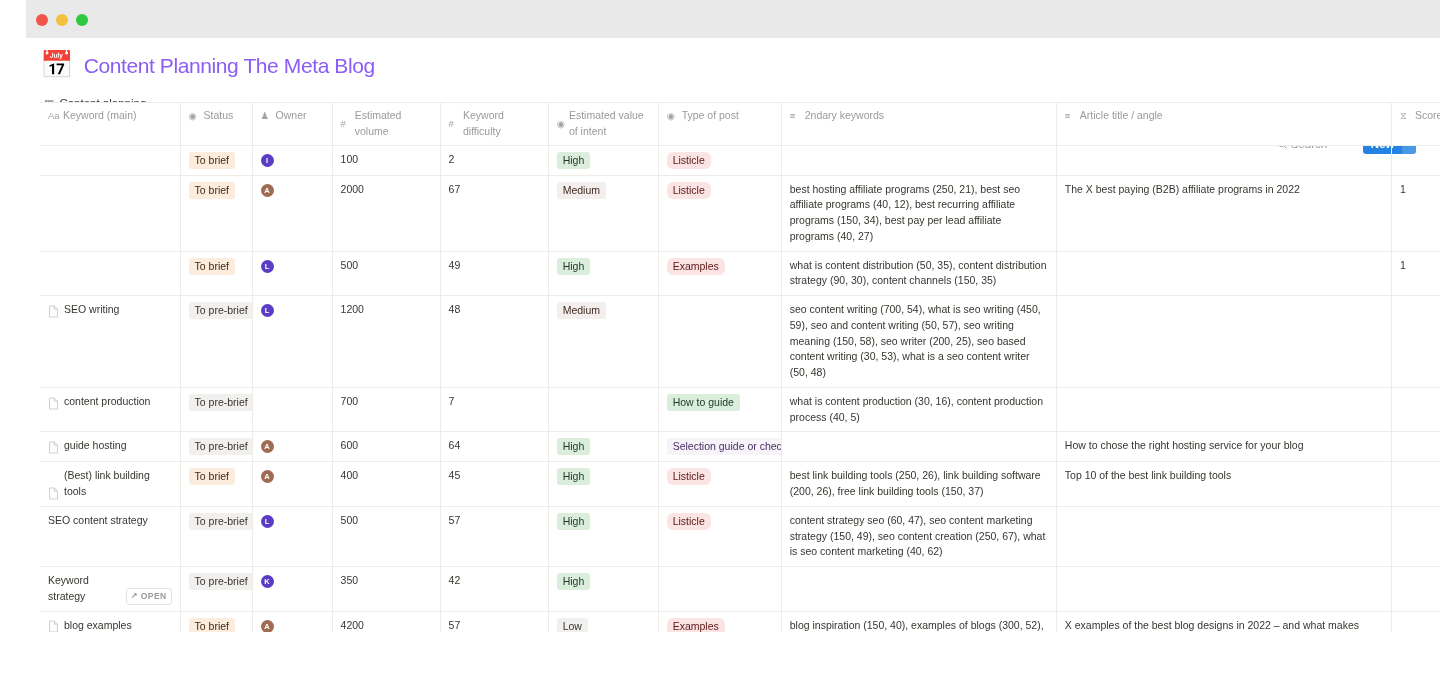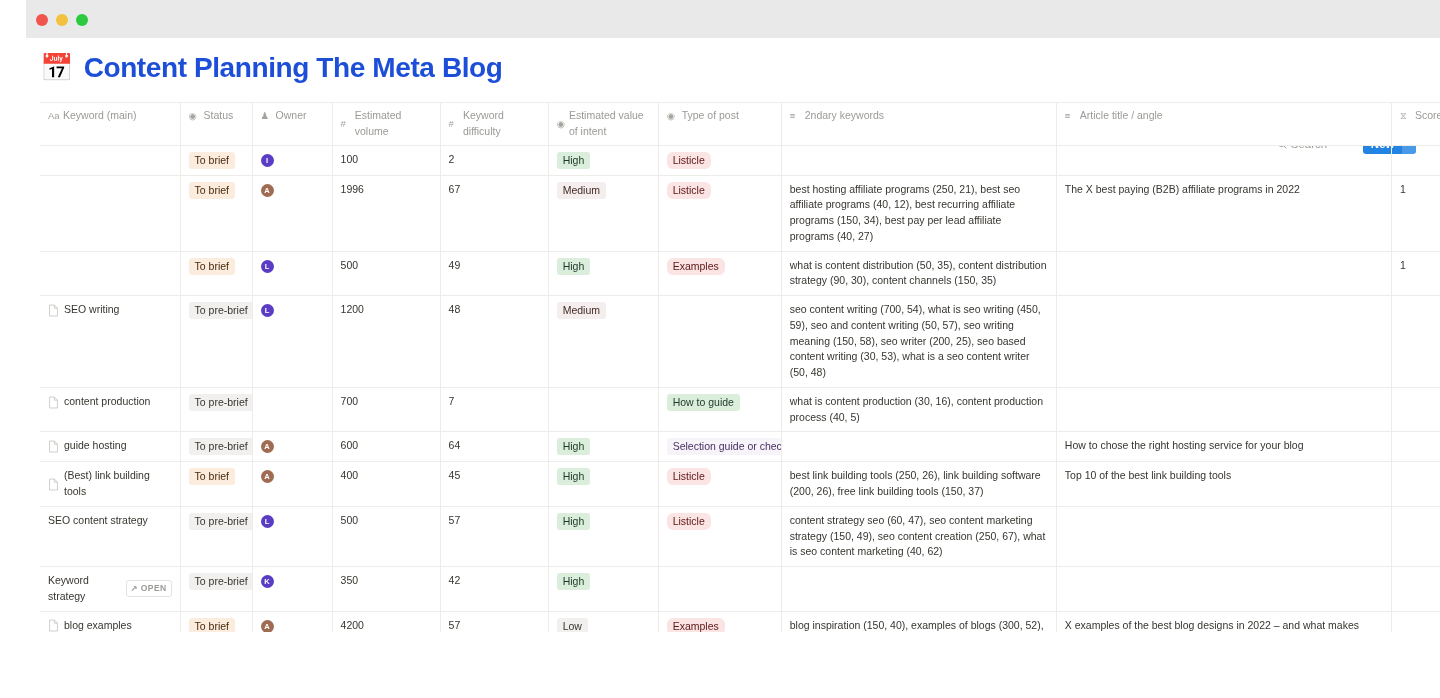--- a/index.html
+++ b/index.html
@@ -41,21 +41,21 @@
   .title-row {
     display: flex; align-items: center;
     margin: 14px 0 0 40px;
   }
   .title-emoji {
     font-size: 27px; line-height: 1;
     margin-right: 10px;
     display: inline-block;
   }
   .page-title {
-    font-size: 28px; font-weight: bold; color: #1d4ed8;
+    font-size: 21px; font-weight: normal; color: #8b5cf6;
     letter-spacing: -0.4px;
   }
 
   .view-bar {
     display: flex; align-items: center;
     margin: 14px 0 0 40px;
     height: 20px;
   }
   .view-tab {
     display: flex; align-items: center; gap: 5px;
@@ -131,21 +131,21 @@
   .c-diff { width: 108px; }
   .c-val  { width: 110px; }
   .c-type { width: 123px; }
   .c-sec  { width: 275px; }
   .c-art  { width: 335px; }
   .c-score{ width: 108px; }
 
   td.num { text-align: right; color: #37352f; }
 
   
-  .kw-cell { display: flex; align-items: center; gap: 5px; }
+  .kw-cell { display: flex; align-items: flex-end; gap: 5px; }
   .doc-ic {
     flex: 0 0 auto; width: 11px; height: 13px; margin-top: 1px;
     color: #b4b2ad;
   }
   .kw-text { color: #37352f; }
 
   .pill {
     display: inline-block;
     padding: 1px 6px;
     border-radius: 3px;
@@ -322,21 +322,21 @@
             <td class="num"></td>
           </tr>
           <tr>
             <td>
               <div class="kw-cell">
                 <span class="kw-text"></span>
               </div>
             </td>
             <td><span class="pill pill-orange">To brief</span></td>
             <td><span class="avatar" style="background:#9f6b53">A</span></td>
-            <td class="num">1996</td>
+            <td class="num">2000</td>
             <td class="num">67</td>
             <td><span class="pill pill-brown">Medium</span></td>
             <td><span class="pill pill-pink">Listicle</span></td>
             <td>
               <div>best hosting affiliate programs (250, 21), best seo affiliate programs (40, 12), best recurring affiliate programs (150, 34), best pay per lead affiliate programs (40, 27)</div>
             </td>
             <td>The X best paying (B2B) affiliate programs in 2022</td>
             <td class="num">1</td>
           </tr>
           <tr>

